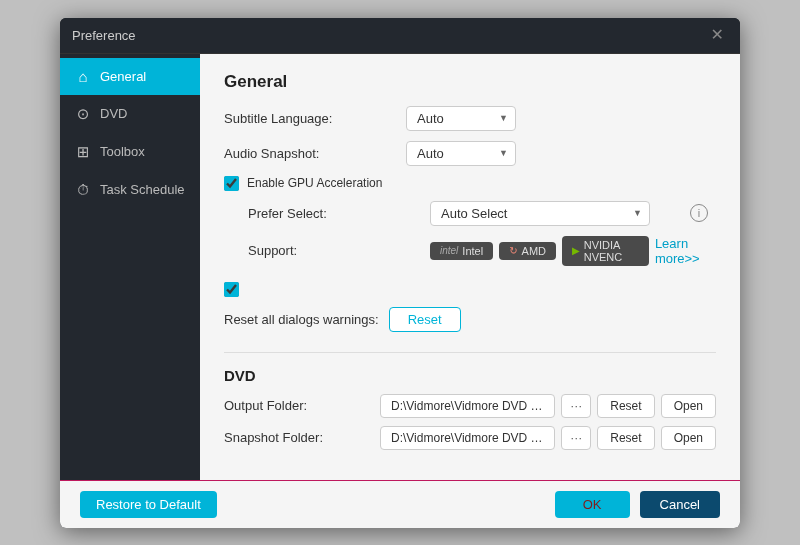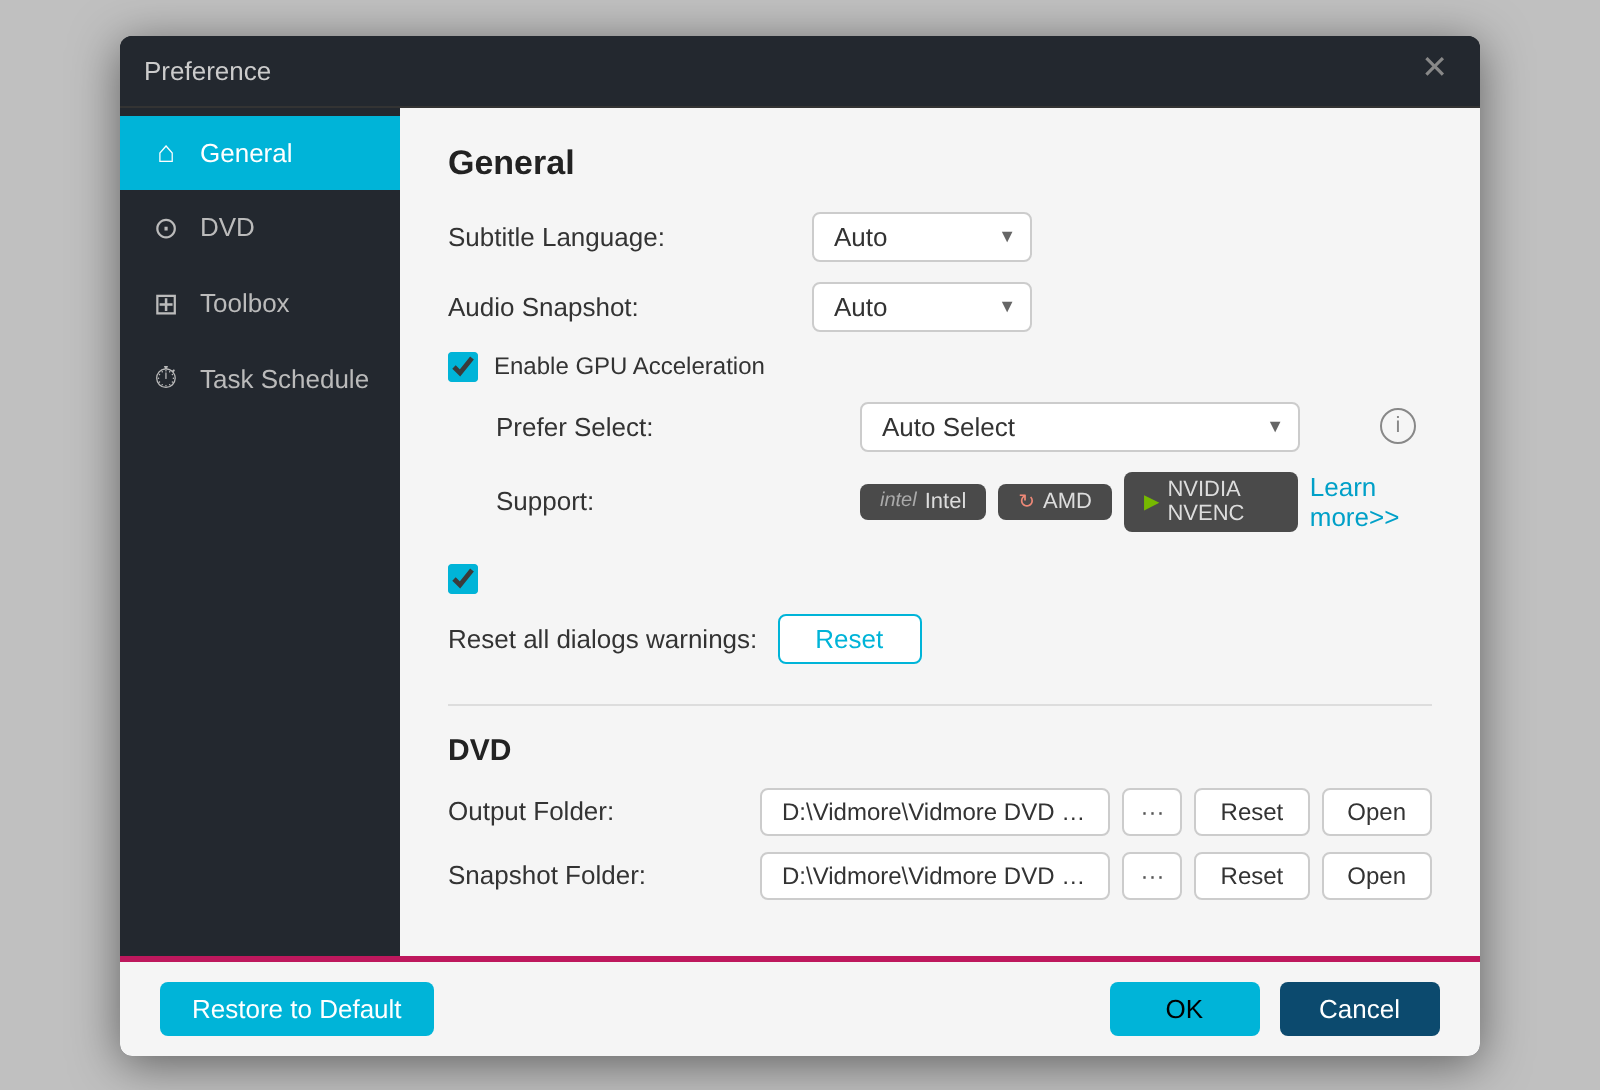--- a/index.html
+++ b/index.html
@@ -267,21 +267,21 @@
       background: #fff;
       border: 1px solid #ccc;
       border-radius: 4px;
       padding: 4px 12px;
       font-size: 12px;
       cursor: pointer;
       color: #333;
     }
     .dialog-footer {
       background: #f5f5f5;
-      border-top: 3px solid #be185d;
+      border-top: 1px solid #be185d;
       padding: 10px 20px;
       display: flex;
       align-items: center;
       flex-shrink: 0;
     }
     .btn-restore {
       background: #00b4d8;
       color: #fff;
       border: none;
       border-radius: 4px;
@@ -289,21 +289,21 @@
       font-size: 13px;
       cursor: pointer;
     }
     .footer-right {
       margin-left: auto;
       display: flex;
       gap: 10px;
     }
     .btn-ok {
       background: #00b4d8;
-      color: #000000;
+      color: #7f1d1d;
       border: none;
       border-radius: 4px;
       padding: 6px 28px;
       font-size: 13px;
       cursor: pointer;
     }
     .btn-cancel {
       background: #0c4a6e;
       color: #fff;
       border: none;

